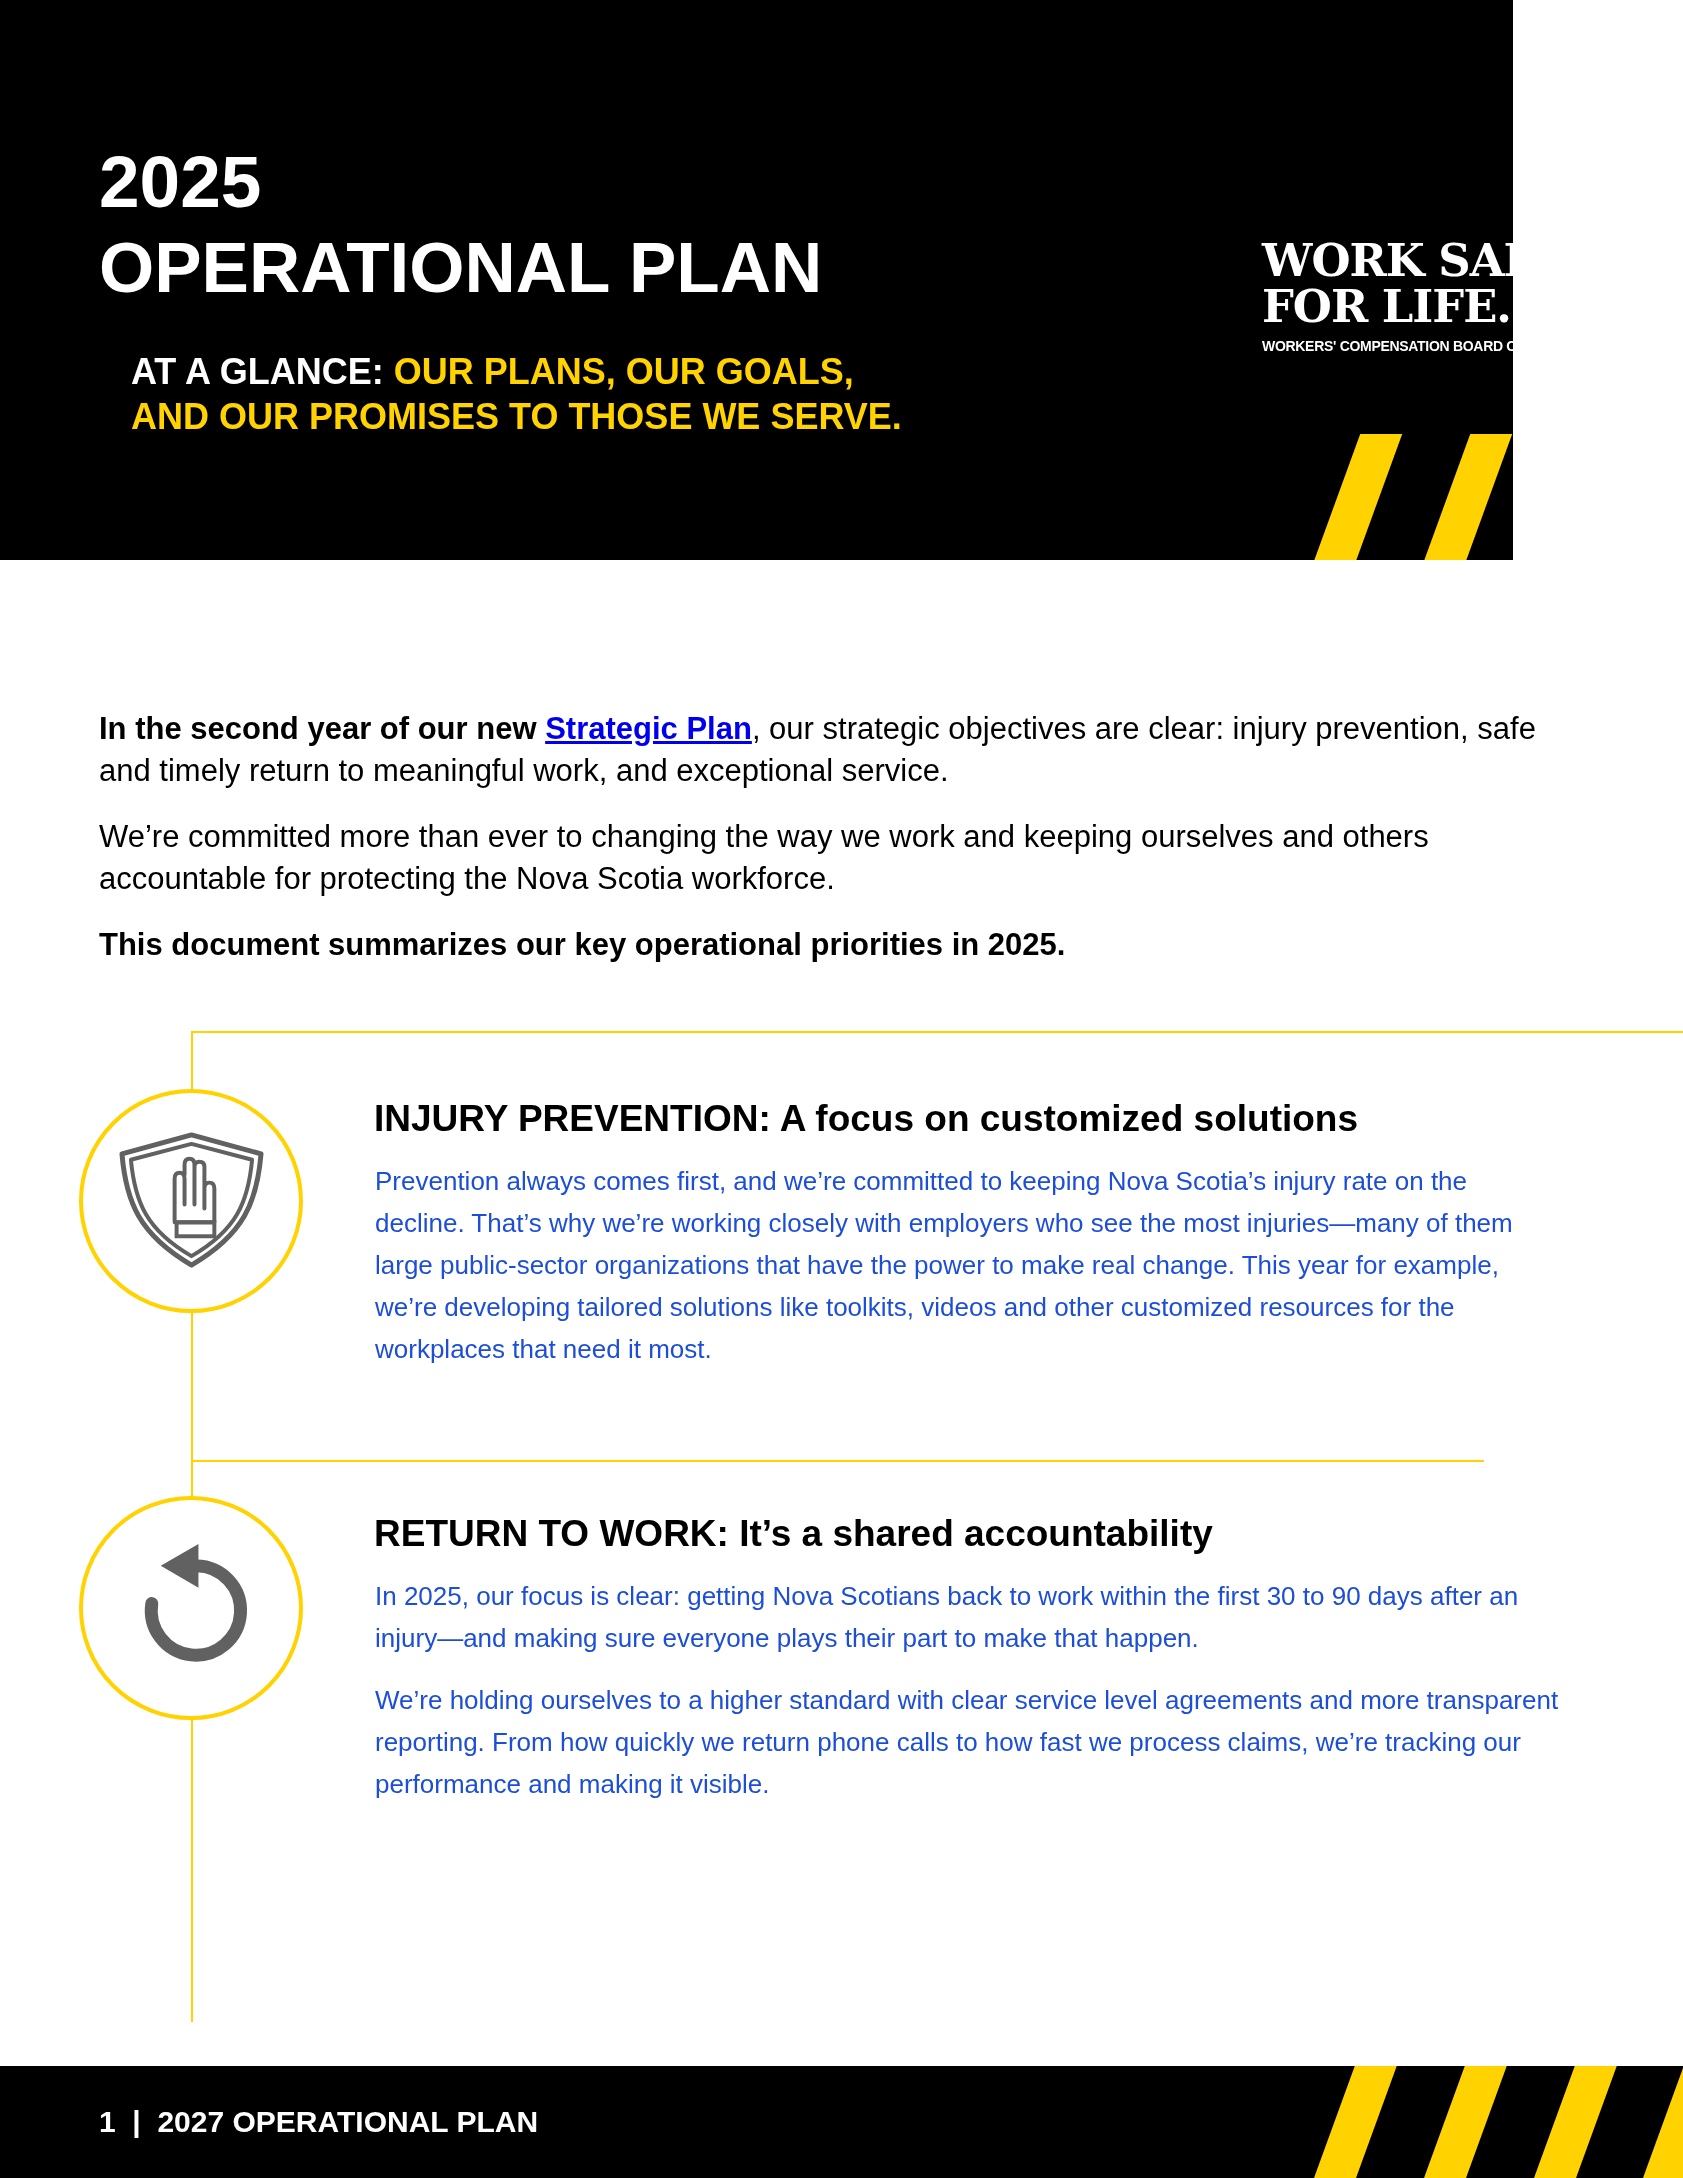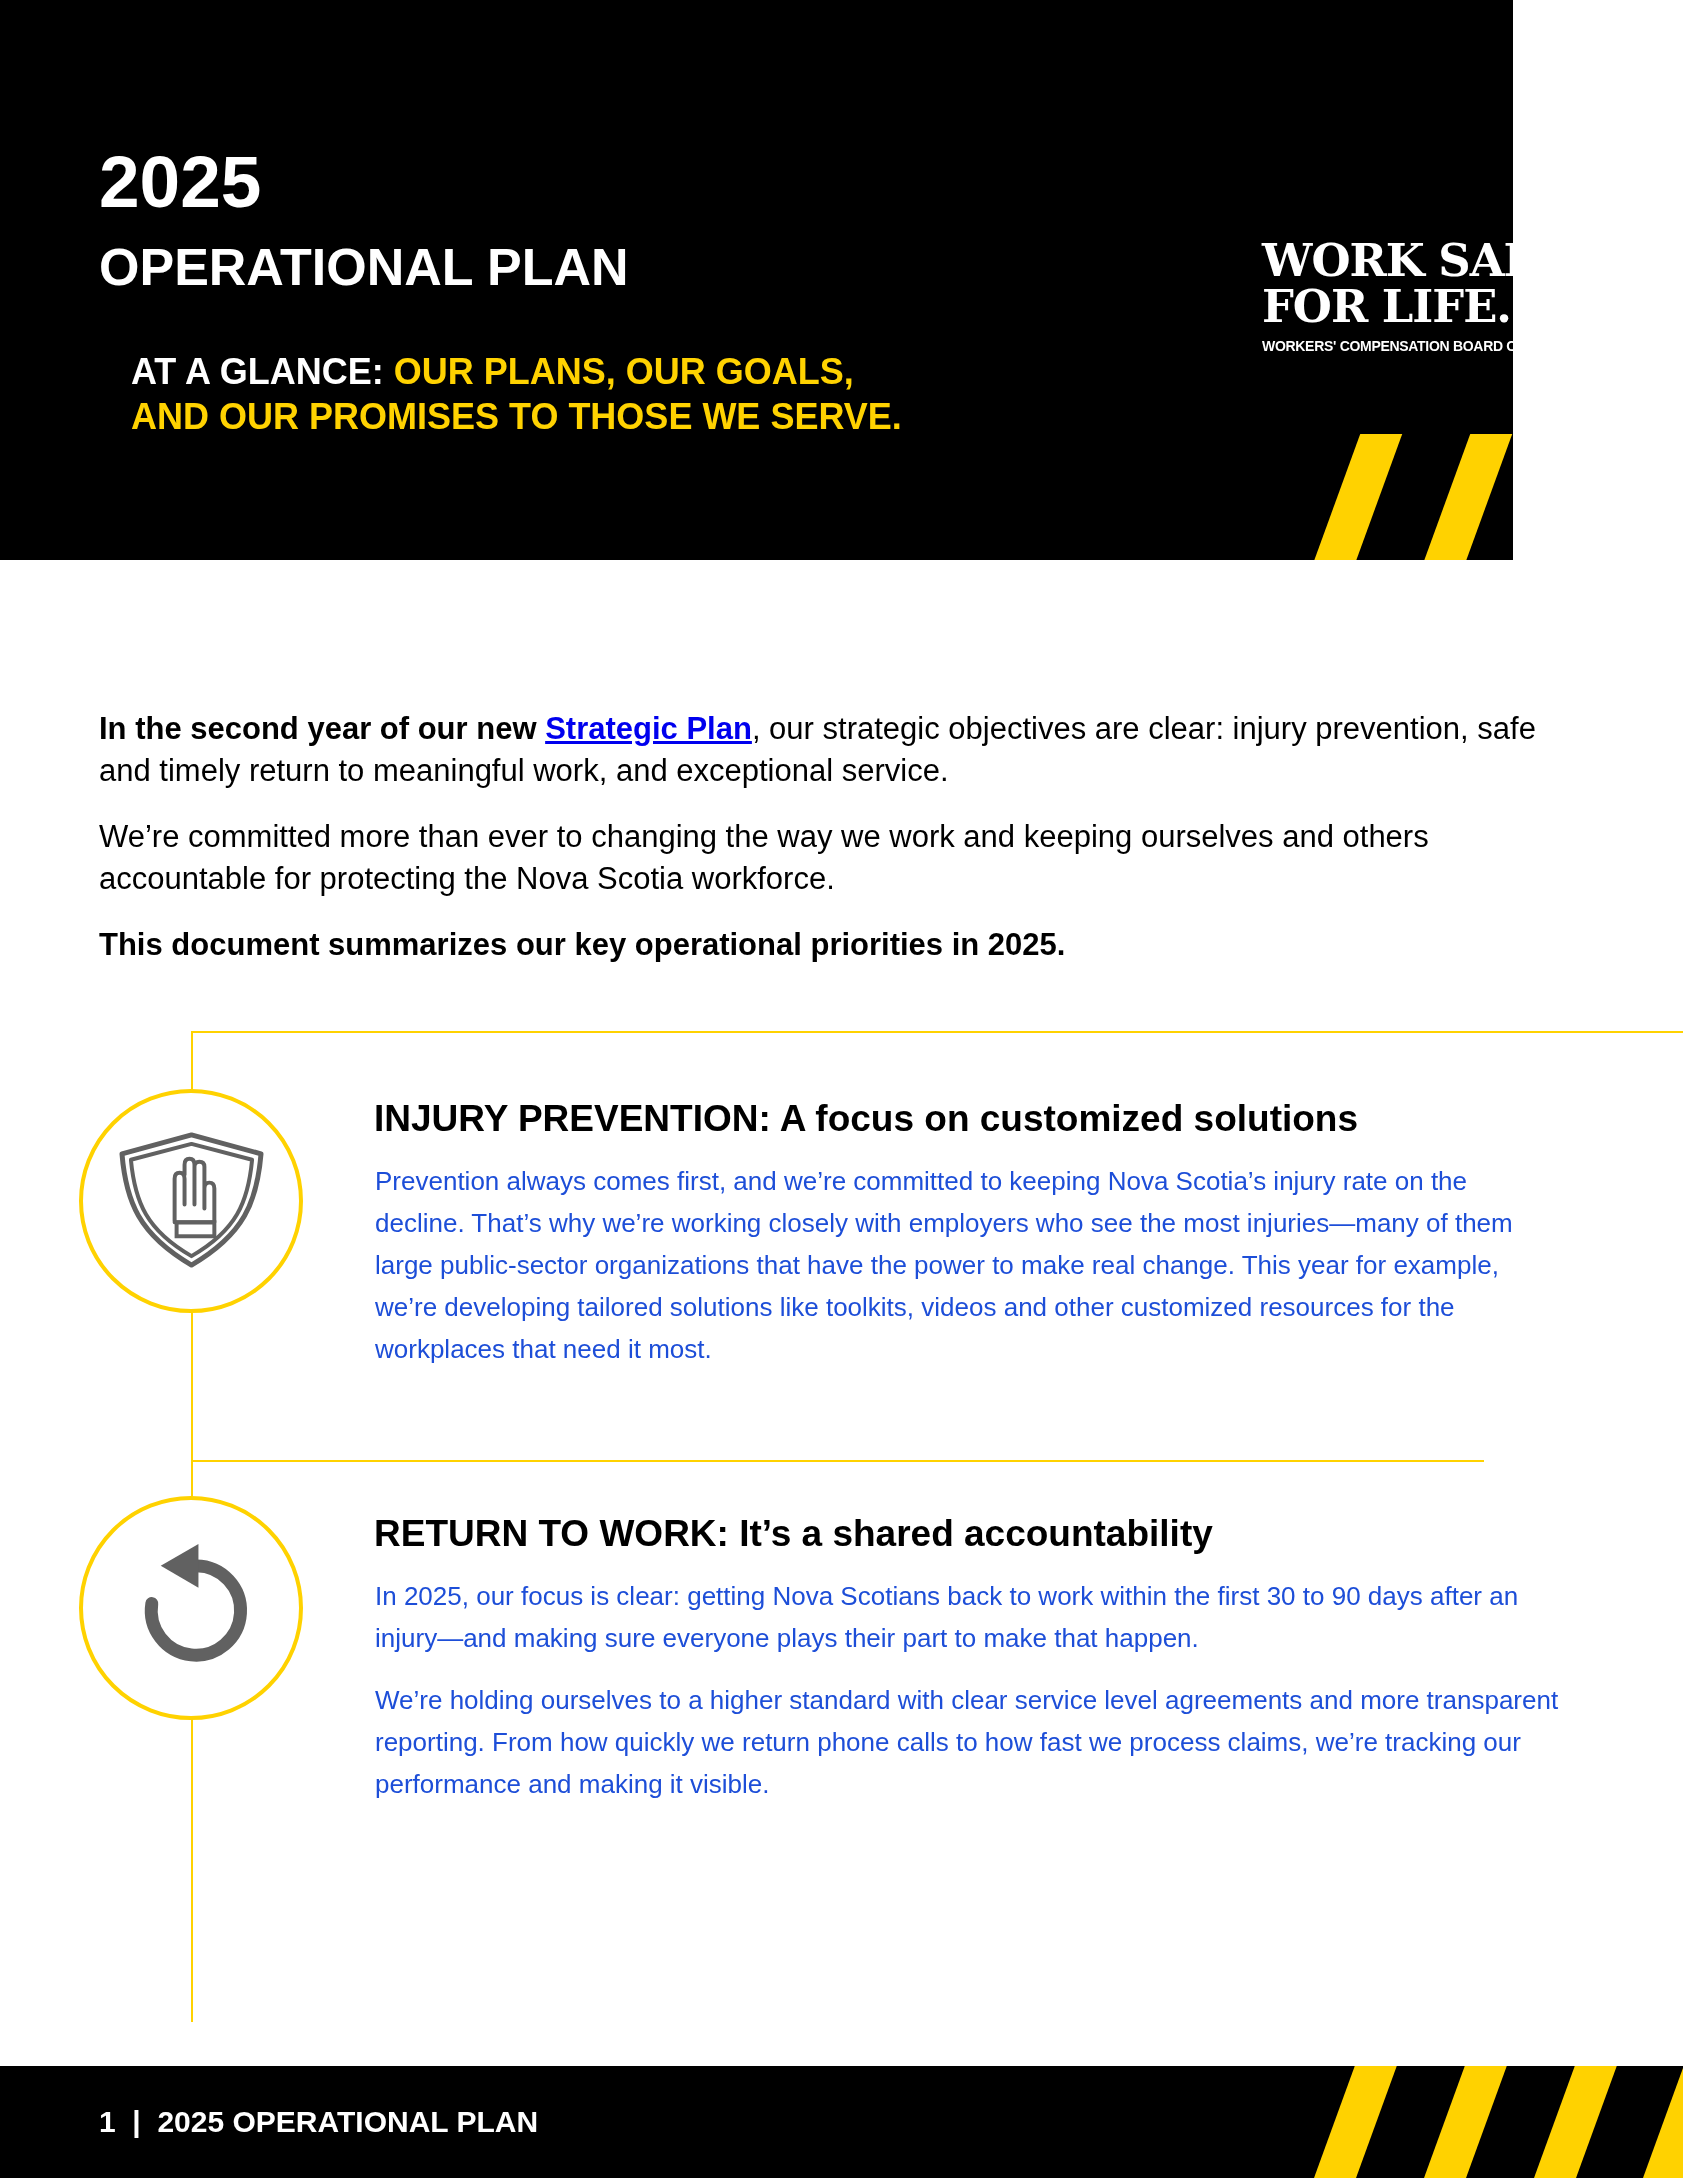--- a/index.html
+++ b/index.html
@@ -1,20 +1,20 @@
 <!DOCTYPE html>
 <html><head>
 <meta charset="utf-8">
 <style>
   html, body { margin:0; padding:0; }
   body { width:1683px; height:2178px; position:relative; background:#ffffff; overflow:hidden;
          font-family:"Liberation Sans", "DejaVu Sans", sans-serif; color:#000; }
   .header { position:absolute; left:0; top:0; width:1513px; height:560px; background:#000; overflow:hidden; }
   .title-year { position:absolute; left:99px; top:137px; color:#fff; font-weight:700; font-size:73px; line-height:89px; letter-spacing:0px; }
-  .title-main { position:absolute; left:99px; top:223px; color:#fff; font-weight:700; font-size:52px; line-height:89px; white-space:nowrap; }
+  .title-main { position:absolute; left:99px; top:223px; color:#fff; font-weight:700; font-size:71px; line-height:89px; white-space:nowrap; }
   .tagline { position:absolute; left:99px; top:349px; font-weight:700; font-size:36px; line-height:45px; white-space:nowrap;margin-left:32px; }
   .tagline .lead { color:#fff; }
   .tagline .accent { color:#ffd200; }
   .logo { position:absolute; left:1262px; top:238px; color:#fff; }
   .logo .l1, .logo .l2 { font-family:"DejaVu Serif", serif; font-weight:900; font-size:44px; line-height:46px; letter-spacing:-1px; white-space:nowrap; transform:scaleX(1.02); transform-origin:left; }
   .logo .l3 { font-family:"Liberation Sans", sans-serif; font-weight:700; font-size:14px; letter-spacing:-0.3px; margin-top:8px; white-space:nowrap; }
   .stripes { position:absolute; }
   .stripe { position:absolute; width:42px; background:#ffd200; transform:skewX(-20deg); transform-origin:bottom left; }
 
   .intro { position:absolute; left:99px; top:663px; width:1485px; font-size:31px; line-height:42px;margin-top:45px; }
@@ -91,21 +91,21 @@
 <div class="section" style="top:1511px;">
   <h2>RETURN TO WORK: It’s a shared accountability</h2>
   <p>In 2025, our focus is clear: getting Nova Scotians back to work within the first 30 to 90 days after an injury—and making sure everyone plays their part to make that happen.</p>
   <p>We’re holding ourselves to a higher standard with clear service level agreements and more transparent reporting. From how quickly we return phone calls to how fast we process claims, we’re tracking our performance and making it visible.</p>
 </div>
 
 <div class="footer">
   <div class="footer-text">
     <span>1</span>
     &nbsp;<span>|</span>&nbsp;
-    <span>2025 OPERATIONAL PLAN</span>
+    <span>2027 OPERATIONAL PLAN</span>
   </div>
   <div class="stripes" style="left:0;top:0;width:1683px;height:112px;">
     <div class="stripe" style="left:1314px;top:0;height:112px;"></div>
     <div class="stripe" style="left:1424px;top:0;height:112px;"></div>
     <div class="stripe" style="left:1534px;top:0;height:112px;"></div>
     <div class="stripe" style="left:1643px;top:0;height:112px;"></div>
   </div>
 </div>
 
 

